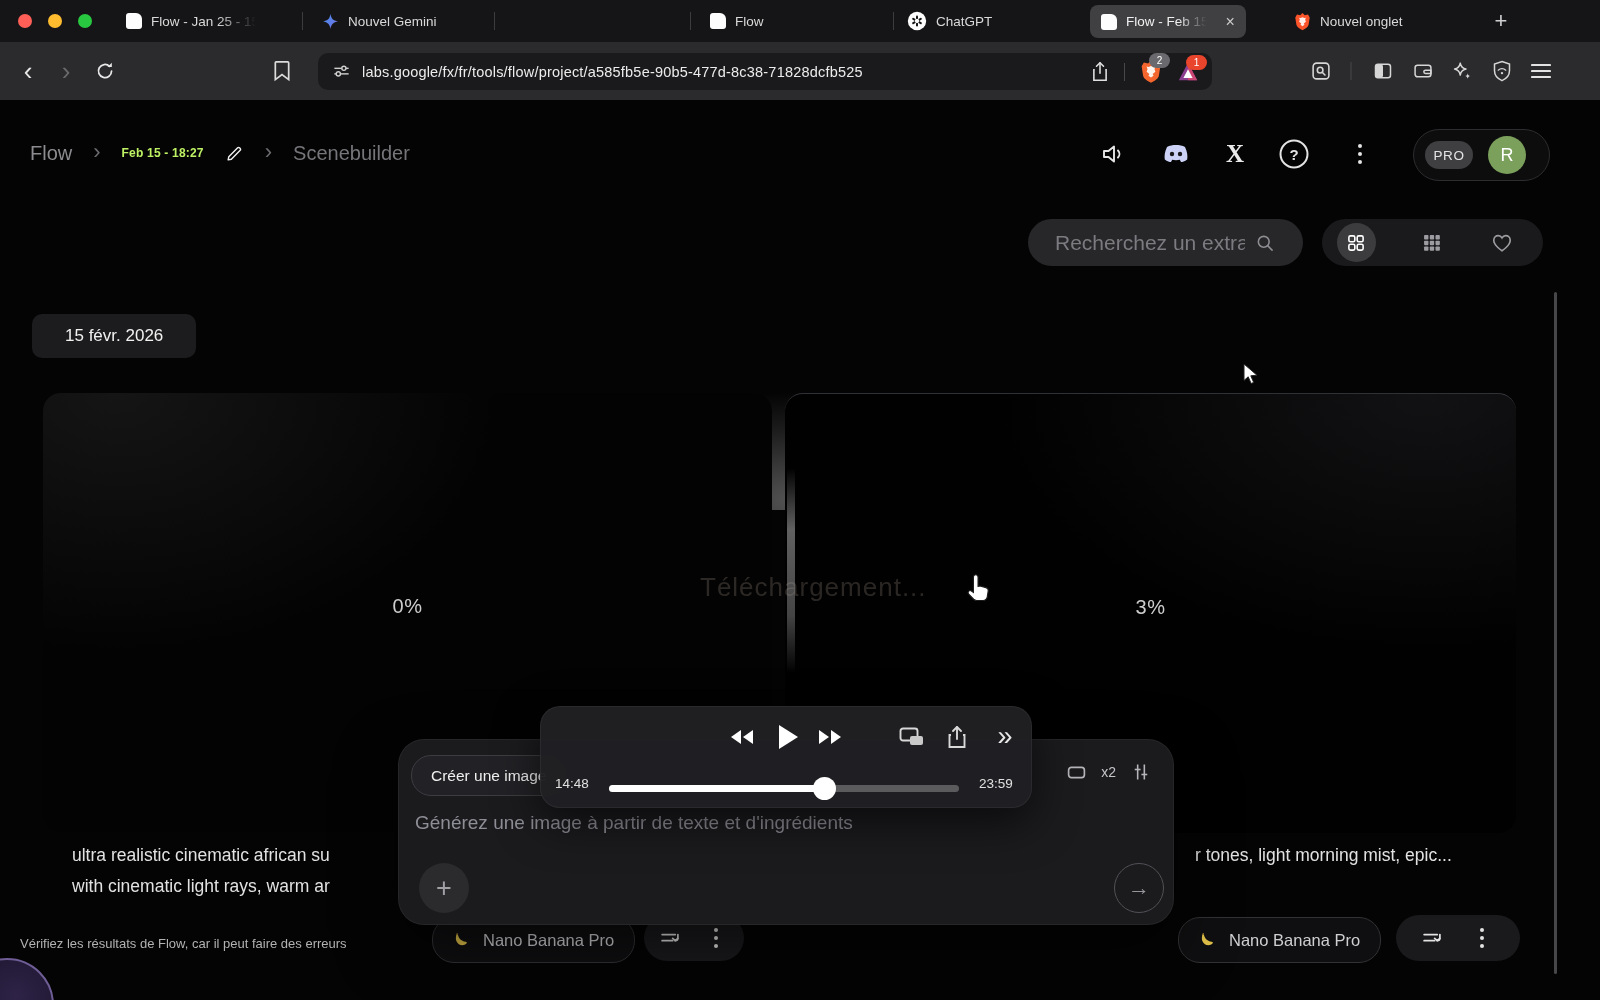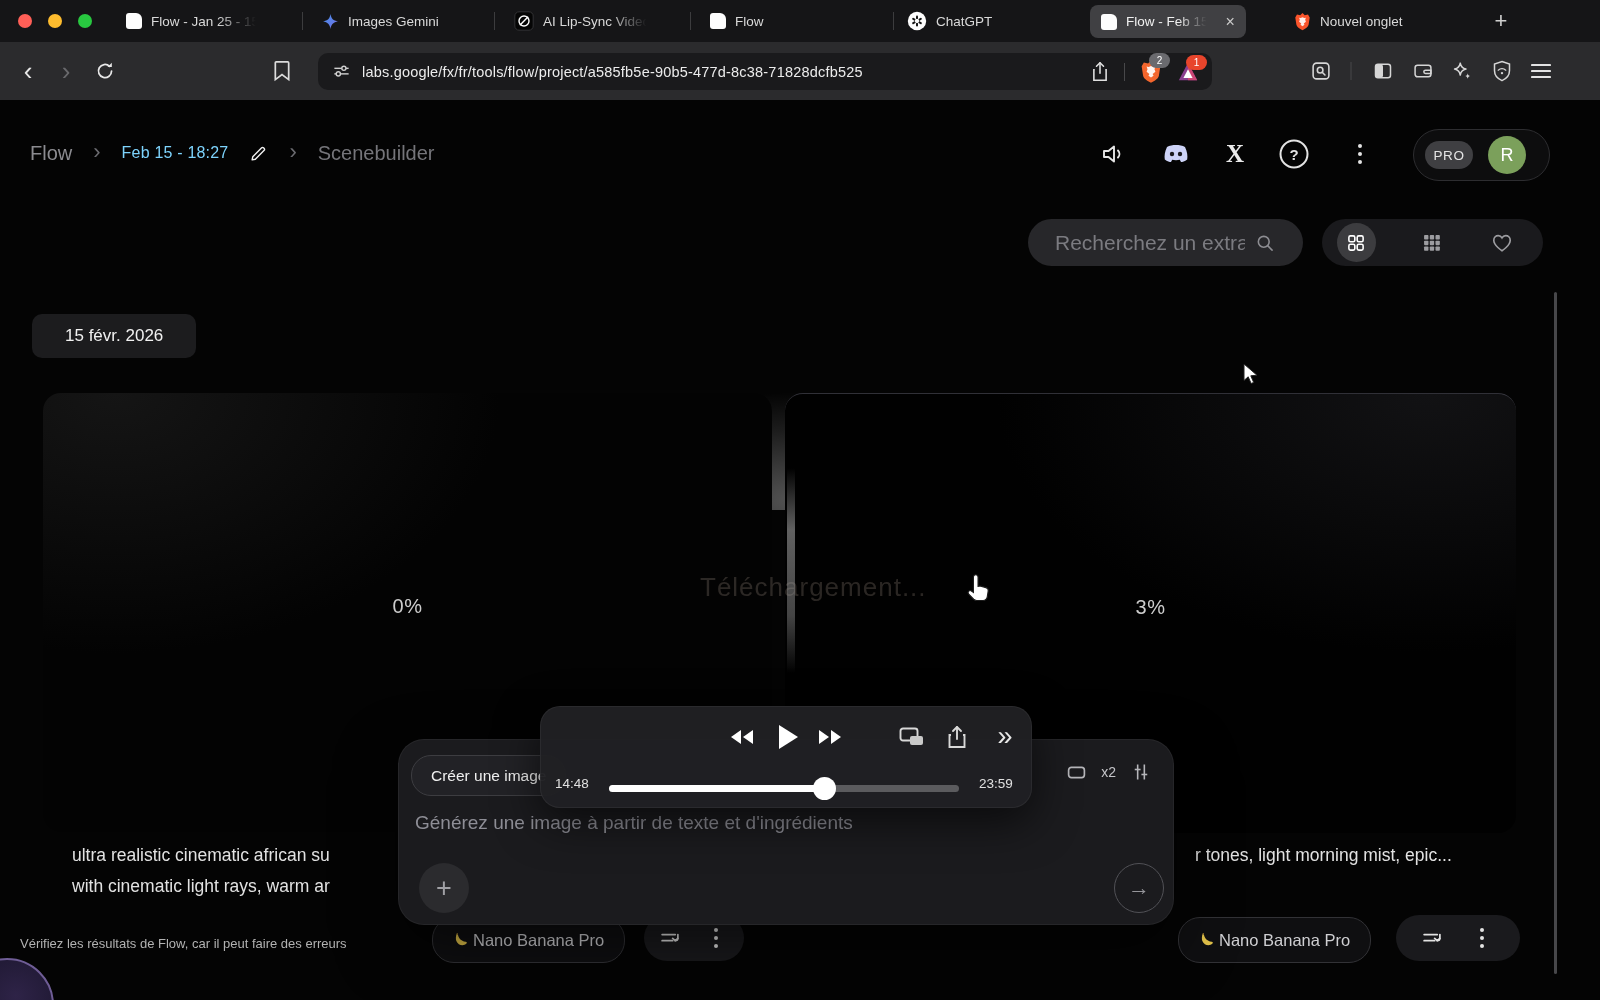--- a/index.html
+++ b/index.html
@@ -34,21 +34,21 @@
   .urltext{color:#ececec;font-size:14.5px;letter-spacing:.2px;margin-left:11px;white-space:nowrap;}
   .urlsep{width:1px;height:18px;background:#48484a;}
   .badge{position:absolute;top:-6px;right:-8px;min-width:15px;height:15px;border-radius:8px;
       font-size:10px;color:#fff;display:flex;align-items:center;justify-content:center;padding:0 3px;}
 
   
   .page{position:absolute;left:0;top:100px;width:1600px;height:900px;background:#040404;}
 
   .crumbs{position:absolute;left:30px;top:30px;height:46px;display:flex;align-items:center;gap:21px;}
   .crumb-root{color:#8b8b90;font-size:20px;}
-  .crumb-proj{color:#7dd3fc;font-size:16px;font-weight:400;letter-spacing:.2px;}
+  .crumb-proj{color:#bef264;font-size:12px;font-weight:700;letter-spacing:.2px;}
   .crumb-sec{color:#75757a;font-size:20px;}
   .chev{color:#6b6b70;font-size:22px;line-height:1;transform:translateY(-1px);}
 
   .hicon{position:absolute;top:54px;transform:translate(-50%,-50%);}
   .account{position:absolute;left:1413px;top:29px;width:135px;height:50px;border-radius:26px;
       border:1px solid #2d2d30;background:#0d0d0e;display:flex;align-items:center;}
   .propill{margin-left:11px;width:48px;height:28px;border-radius:14px;background:#3f3f42;
       color:#e4e4e4;font-size:13.5px;letter-spacing:.6px;display:flex;align-items:center;justify-content:center;}
   .avatar{margin-left:15px;width:38px;height:38px;border-radius:50%;background:#7ba05b;color:#fff;
       font-size:18px;display:flex;align-items:center;justify-content:center;}
@@ -112,21 +112,21 @@
   .pbtn{position:absolute;transform:translate(-50%,-50%);}
   .ptime{position:absolute;top:69px;color:#e0e0e0;font-size:13.5px;}
   .ptrack{position:absolute;left:68px;top:78px;width:350px;height:7px;border-radius:4px;background:rgba(255,255,255,.27);}
   .pfill{position:absolute;left:0;top:0;height:7px;border-radius:4px;background:#fff;}
   .pthumb{position:absolute;top:-8px;width:23px;height:23px;border-radius:50%;background:#fff;transform:translateX(-11px);}
   .morechev{color:#e8e8e8;font-size:27px;line-height:1;}
 
   
   .disclaimer{position:absolute;left:20px;top:836px;color:#b2b2b2;font-size:13px;z-index:2;}
   .modelpill{position:absolute;top:817px;height:44px;border-radius:22px;border:1px solid #323236;z-index:2;
-      background:rgba(18,18,20,.85);display:flex;align-items:center;gap:1px;padding:0 20px;
+      background:rgba(18,18,20,.85);display:flex;align-items:center;gap:11px;padding:0 20px;
       color:#cfcfd2;font-size:16.5px;white-space:nowrap;}
   .iconspill{position:absolute;top:815px;height:46px;border-radius:23px;background:#1a1a1d;z-index:2;}
   .ip-ic{position:absolute;top:50%;transform:translate(-50%,-50%);}
 
   .scrollbar{position:absolute;left:1554px;top:192px;width:3px;height:682px;border-radius:2px;background:#47474a;z-index:4;}
   .blob{position:absolute;left:-40px;top:858px;width:90px;height:90px;border-radius:50%;z-index:4;
       background:radial-gradient(circle at 60% 40%,#2e2347,#1d1730 70%);border:2px solid #6f5d96;}
 
   .cursor{z-index:10;}
 </style>
@@ -148,32 +148,24 @@
     <svg width="17" height="17" viewBox="0 0 24 24">
       <defs>
           <linearGradient id="gg" x1="0" y1="0" x2="1" y2="1">
         <stop offset="0" stop-color="#4b90e8"></stop>
             <stop offset=".6" stop-color="#5f7ce8"></stop>
             <stop offset="1" stop-color="#9b72cb"></stop>
       </linearGradient>
         </defs>
       <path d="M12 1.5C13 8 16 11 22.5 12 16 13 13 16 12 22.5 11 16 8 13 1.5 12 8 11 11 8 12 1.5Z" fill="url(#gg)"></path>
     </svg>
-    <span class="title">Images Gemini</span>
+    <span class="title">Nouvel Gemini</span>
   </div>
   <span class="tabsep" style="left:494px"></span>
 
-  <div class="tab" style="left:514px;width:162px">
-    <svg width="20" height="20" viewBox="0 0 24 24">
-      <rect x="1" y="1" width="22" height="22" rx="5" fill="#050505" stroke="#3a3a3c"></rect>
-      <circle cx="12" cy="12" r="6" fill="none" stroke="#fff" stroke-width="1.7"></circle>
-      <line x1="7" y1="17" x2="17" y2="7" stroke="#fff" stroke-width="1.7"></line>
-    </svg>
-    <span class="title fade" style="max-width:118px">AI Lip-Sync Video</span>
-  </div>
   <span class="tabsep" style="left:690px"></span>
 
   <div class="tab" style="left:710px;width:90px">
     <span class="pageicon"></span>
     <span class="title">Flow</span>
   </div>
   <span class="tabsep" style="left:893px"></span>
 
   <div class="tab" style="left:907px;width:120px">
     <svg width="20" height="20" viewBox="0 0 24 24">

